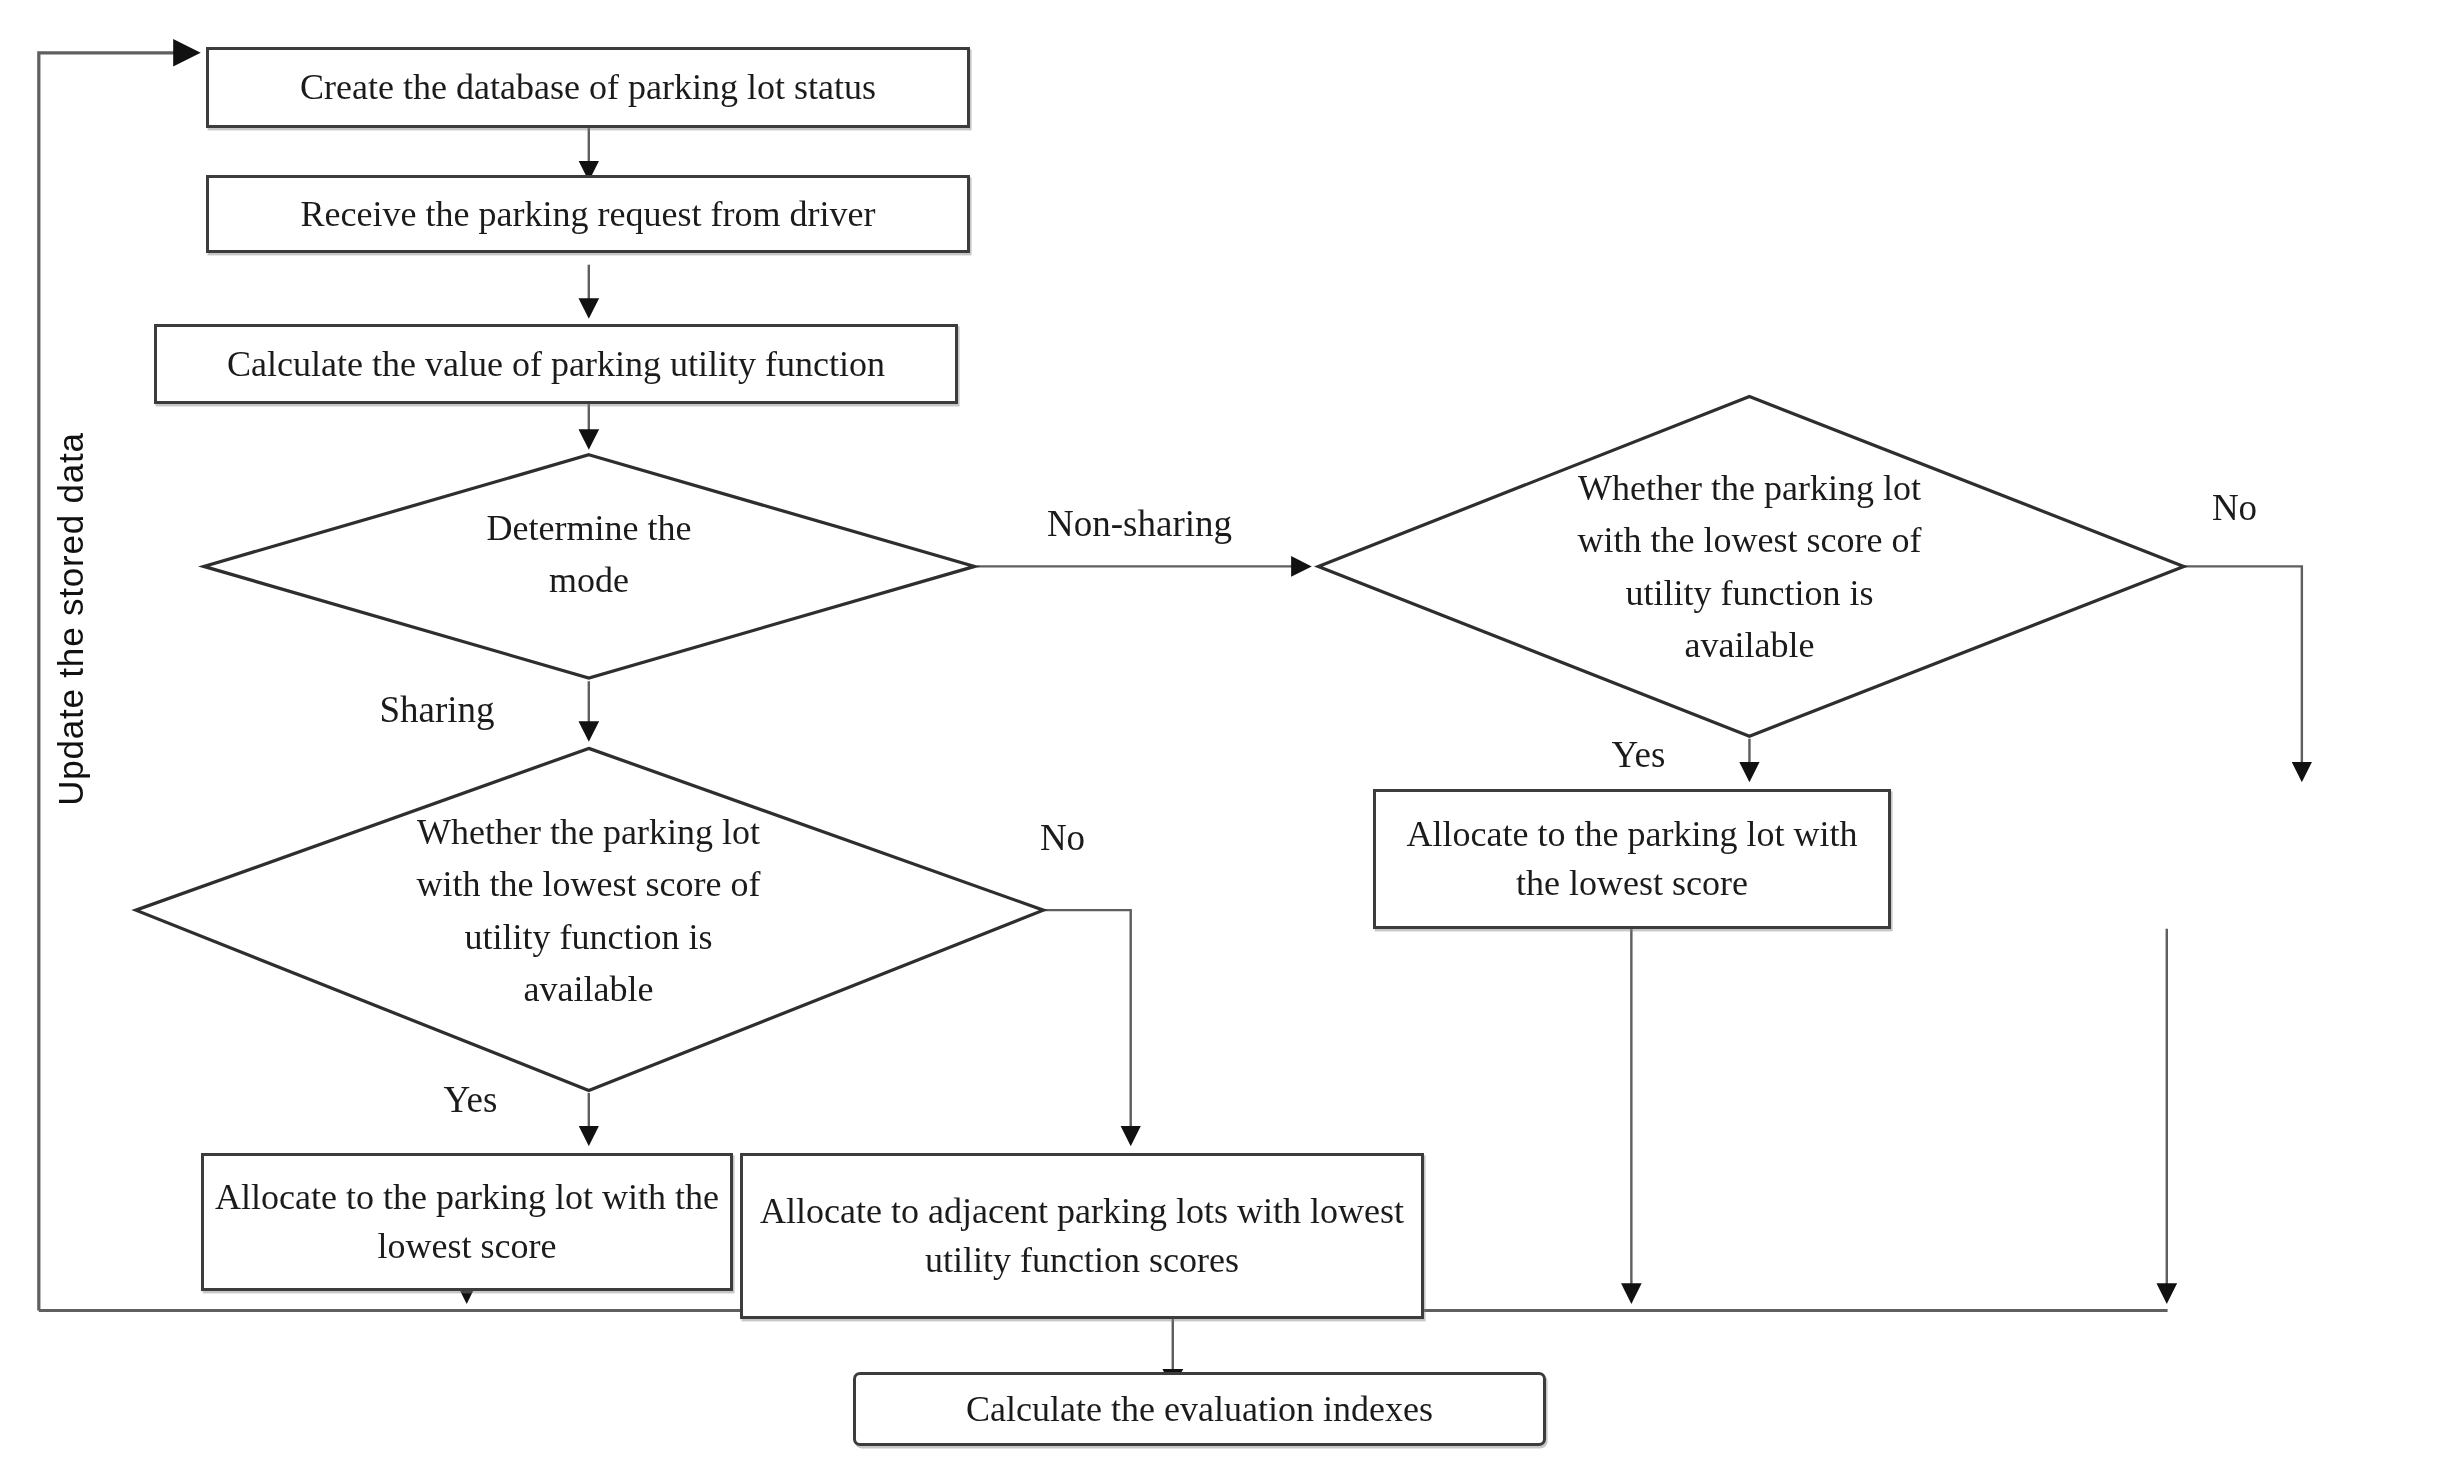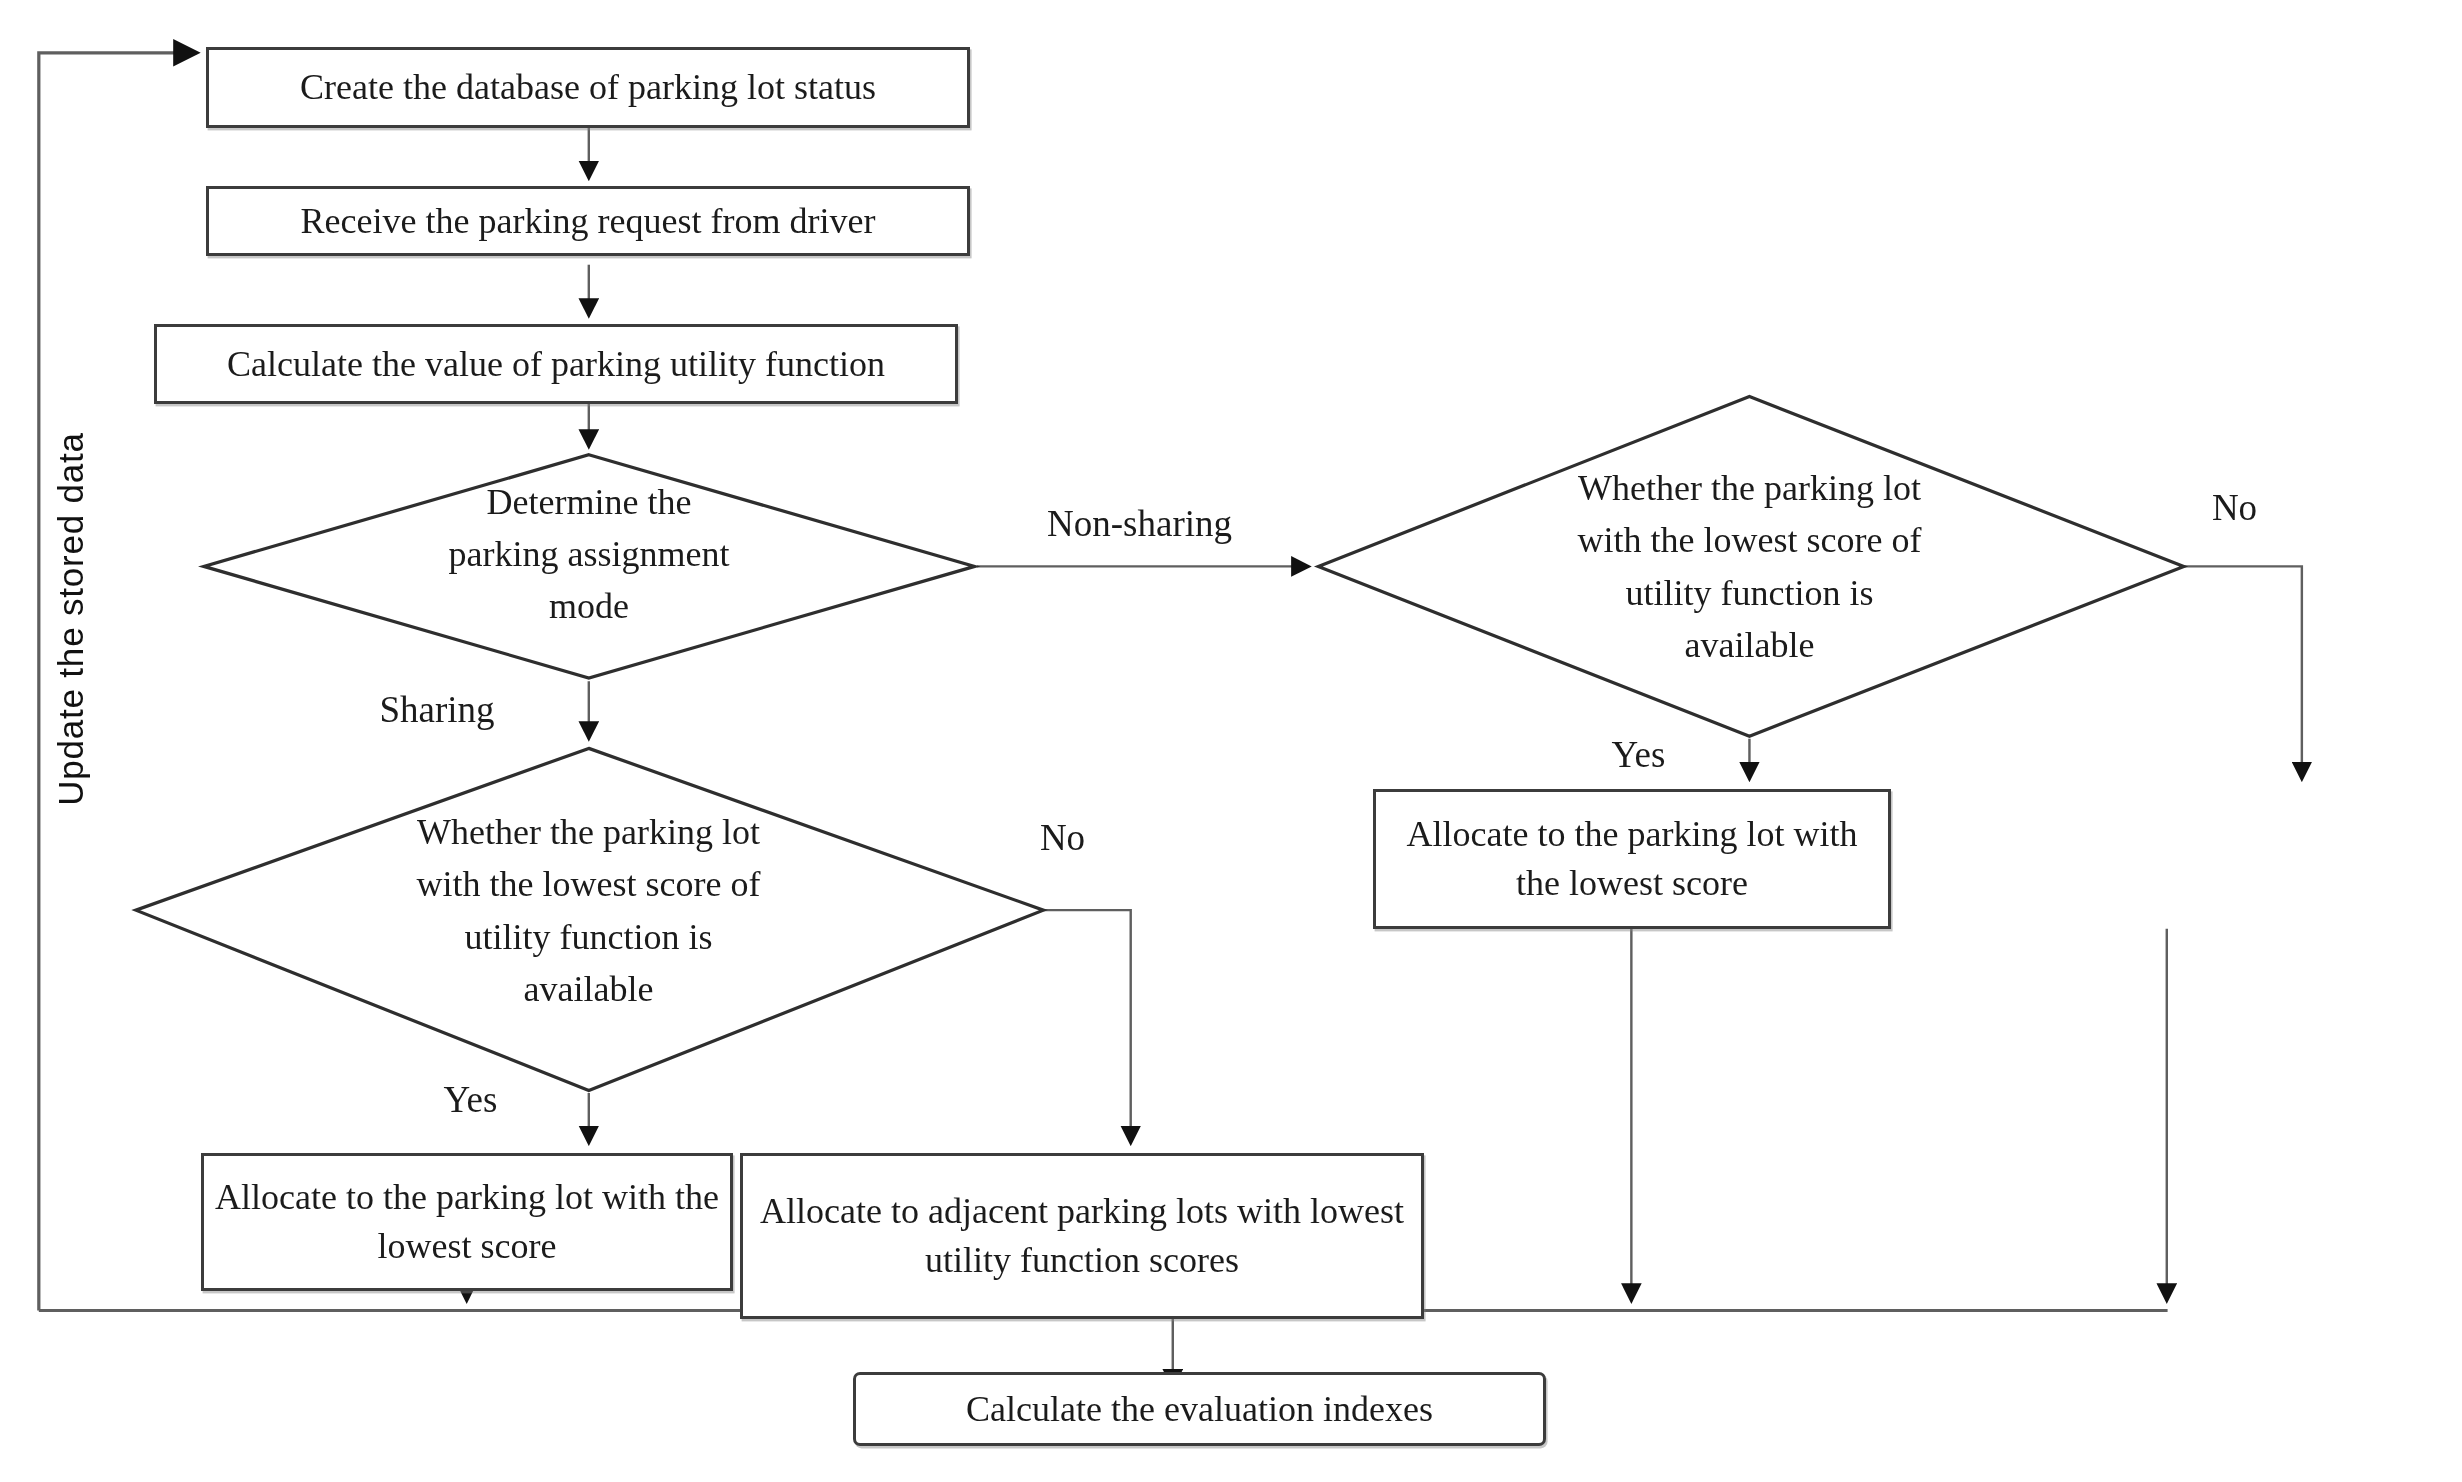--- a/index.html
+++ b/index.html
@@ -60,30 +60,29 @@
     <path d="M1450 1620 V 1714" stroke="#5f5f5f" stroke-width="3" fill="none" marker-end="url(#arrow)"></path>
 
     <path d="M48 1620 V 65 H 243" stroke="#5f5f5f" stroke-width="4" fill="none" marker-end="url(#arrow)"></path>
 
     <polygon points="728,562 1205,700 728,838 252,700" fill="#ffffff" stroke="#2e2e2e" stroke-width="4"></polygon>
     <polygon points="2163,490 2700,700 2163,910 1630,700" fill="#ffffff" stroke="#2e2e2e" stroke-width="4"></polygon>
     <polygon points="728,925 1290,1125 728,1348 168,1125" fill="#ffffff" stroke="#2e2e2e" stroke-width="4"></polygon>
   </svg>
 
   <div class="node" style="left:206px;top:47px;width:764px;height:81px;">Create the database of parking lot status</div>
-  <div class="node" style="left:206px;top:186px;width:764px;height:70px;text-align:right;">Receive the parking request from driver</div>
+  <div class="node" style="left:206px;top:175px;width:764px;height:78px;text-align:right;">Receive the parking request from driver</div>
   <div class="node" style="left:154px;top:324px;width:804px;height:80px;">Calculate the value of parking utility function</div>
   <div class="node" style="left:201px;top:1153px;width:532px;height:138px;">Allocate to the parking lot with the lowest score</div>
   <div class="node" style="left:740px;top:1153px;width:684px;height:166px;">Allocate to adjacent parking lots with lowest utility function scores</div>
   <div class="node" style="left:1373px;top:789px;width:518px;height:140px;">Allocate to the parking lot with the lowest score</div>
   <div class="node" style="left:853px;top:1372px;width:693px;height:74px;border-radius:7px;">Calculate the evaluation indexes</div>
 
   <div class="dtext" style="left:411px;top:465px;width:356px;height:178px;">
     <span class="dline">Determine the</span>
-    <span class="dline">parking assignment</span>
     <span class="dline">mode</span>
   </div>
   <div class="dtext" style="left:1519px;top:437px;width:461px;height:259px;">
     <span class="dline">Whether the parking lot</span>
     <span class="dline">with the lowest score of</span>
     <span class="dline">utility function is</span>
     <span class="dline">available</span>
   </div>
   <div class="dtext" style="left:358px;top:781px;width:461px;height:259px;">
     <span class="dline">Whether the parking lot</span>

